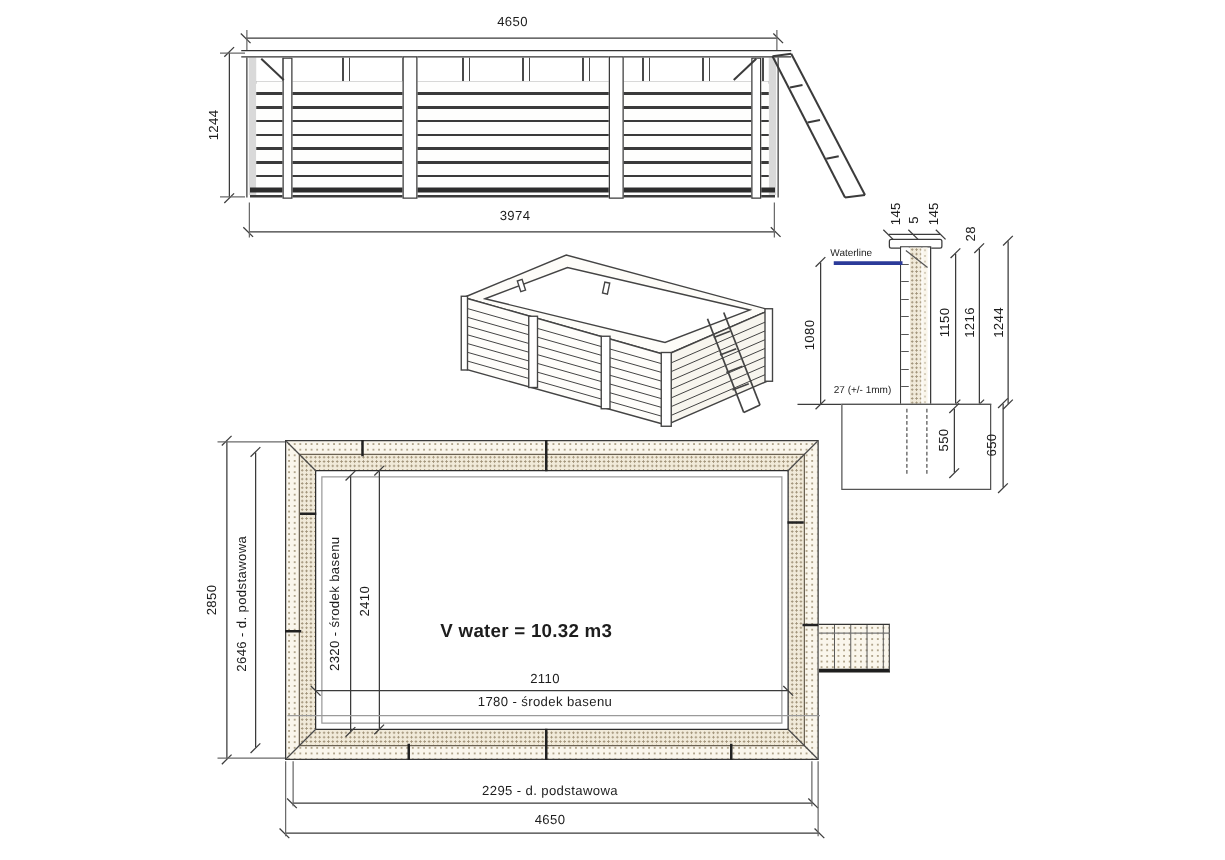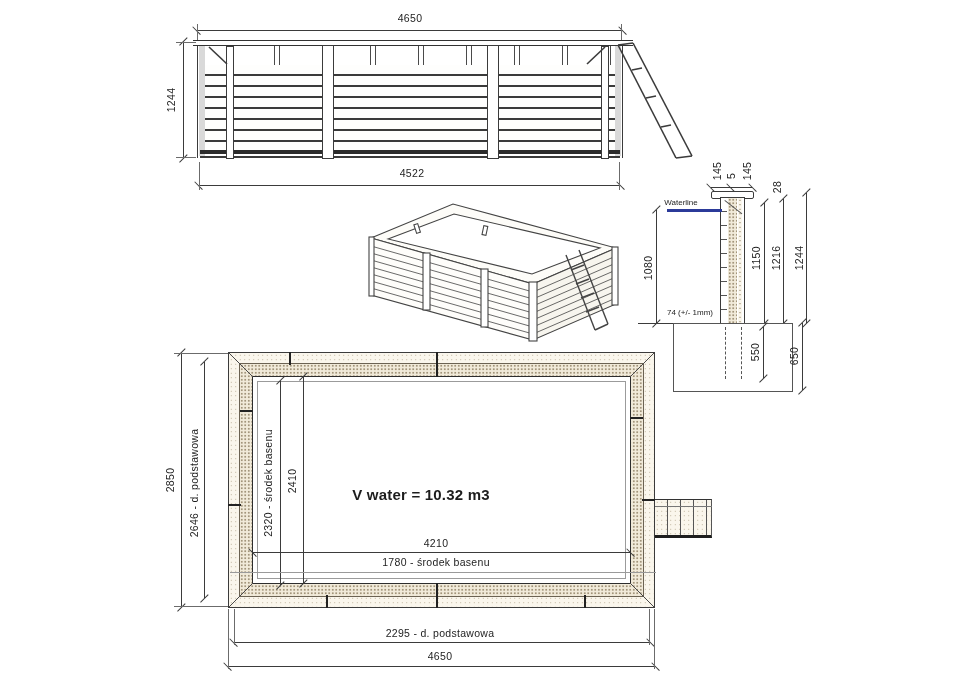--- a/index.html
+++ b/index.html
@@ -77,21 +77,21 @@
     </svg>
 
     <div class="dimv" style="left:183px;top:42px;height:116px;"></div>
     <div class="ext" style="left:176px;top:42px;width:20px;height:1px;"></div>
     <div class="ext" style="left:176px;top:157px;width:20px;height:1px;"></div>
     <span class="vlab" style="left:171px;top:100px;">1244</span>
 
     <div class="dimh" style="left:199px;top:185px;width:421px;"></div>
     <div class="ext" style="left:199px;top:162px;width:1px;height:28px;"></div>
     <div class="ext" style="left:619px;top:162px;width:1px;height:28px;"></div>
-    <span class="hlab" style="left:412px;top:173px;">4522</span>
+    <span class="hlab" style="left:412px;top:173px;">3974</span>
   </div>
 
   <svg style="left:363px;top:192px;" width="262" height="150" viewBox="0 0 262 150">
     <g stroke="#444" stroke-width="1.1" fill="#fff">
 
       <polygon points="8,46 90,12 253,56 170,92" fill="#fdfcf8"></polygon>
 
       <polygon points="25,47 91,22 237,56 169,82" fill="#ffffff"></polygon>
 
       <rect x="52" y="32" width="4" height="9" transform="rotate(-18 54 36)" fill="#fff"></rect>
@@ -148,21 +148,21 @@
       <div class="abs dots-light" style="left:17px;top:0;width:4px;height:100%;"></div>
       <div class="abs" style="left:4px;top:2px;width:22px;height:1px;background:#555;transform:rotate(38deg);transform-origin:left top;"></div>
     </div>
 
     <div class="abs" style="left:667px;top:209px;width:55px;height:2.6px;background:#2b3a99;"></div>
     <span class="hlab sm" style="left:681px;top:202px;">Waterline</span>
 
     <div class="dimv" style="left:656px;top:210px;height:113px;"></div>
     <span class="vlab" style="left:648px;top:268px;">1080</span>
 
-    <span class="hlab sm" style="left:690px;top:312px;">74 (+/- 1mm)</span>
+    <span class="hlab sm" style="left:690px;top:312px;">27 (+/- 1mm)</span>
 
     <div class="dimh" style="left:711px;top:187px;width:41px;"></div>
     <div class="abs" style="left:730px;top:182px;width:1.4px;height:11px;background:#3b3b3b;transform:rotate(-45deg);"></div>
     <span class="vlab" style="left:717px;top:171px;">145</span>
     <span class="vlab" style="left:731px;top:176px;">5</span>
     <span class="vlab" style="left:747px;top:171px;">145</span>
 
     <span class="vlab" style="left:777px;top:187px;">28</span>
 
     <div class="dimv" style="left:764px;top:203px;height:120px;"></div>
@@ -223,24 +223,24 @@
 
     <div class="dimv" style="left:204px;top:362px;height:236px;"></div>
     <span class="vlab" style="left:194px;top:483px;">2646 - d. podstawowa</span>
 
     <div class="dimv" style="left:280px;top:381px;height:204px;"></div>
     <span class="vlab" style="left:268px;top:483px;">2320 - środek basenu</span>
 
     <div class="dimv" style="left:303px;top:377px;height:206px;"></div>
     <span class="vlab" style="left:292px;top:481px;">2410</span>
 
-    <span class="hlab big" style="left:421px;top:494px;">V water = 10.32 m3</span>
+    <span class="hlab big" style="left:421px;top:505px;">V water = 10.32 m3</span>
 
     <div class="dimh" style="left:253px;top:552px;width:377px;"></div>
-    <span class="hlab" style="left:436px;top:543px;">4210</span>
+    <span class="hlab" style="left:436px;top:543px;">2110</span>
 
     <div class="abs" style="left:230px;top:572px;width:426px;height:1.4px;background:#9a9a9a;"></div>
     <span class="hlab" style="left:436px;top:562px;">1780 - środek basenu</span>
 
     <div class="dimh" style="left:234px;top:642px;width:416px;"></div>
     <span class="hlab" style="left:440px;top:633px;">2295 - d. podstawowa</span>
 
     <div class="dimh" style="left:228px;top:666px;width:427px;"></div>
     <span class="hlab" style="left:440px;top:656px;">4650</span>
 

